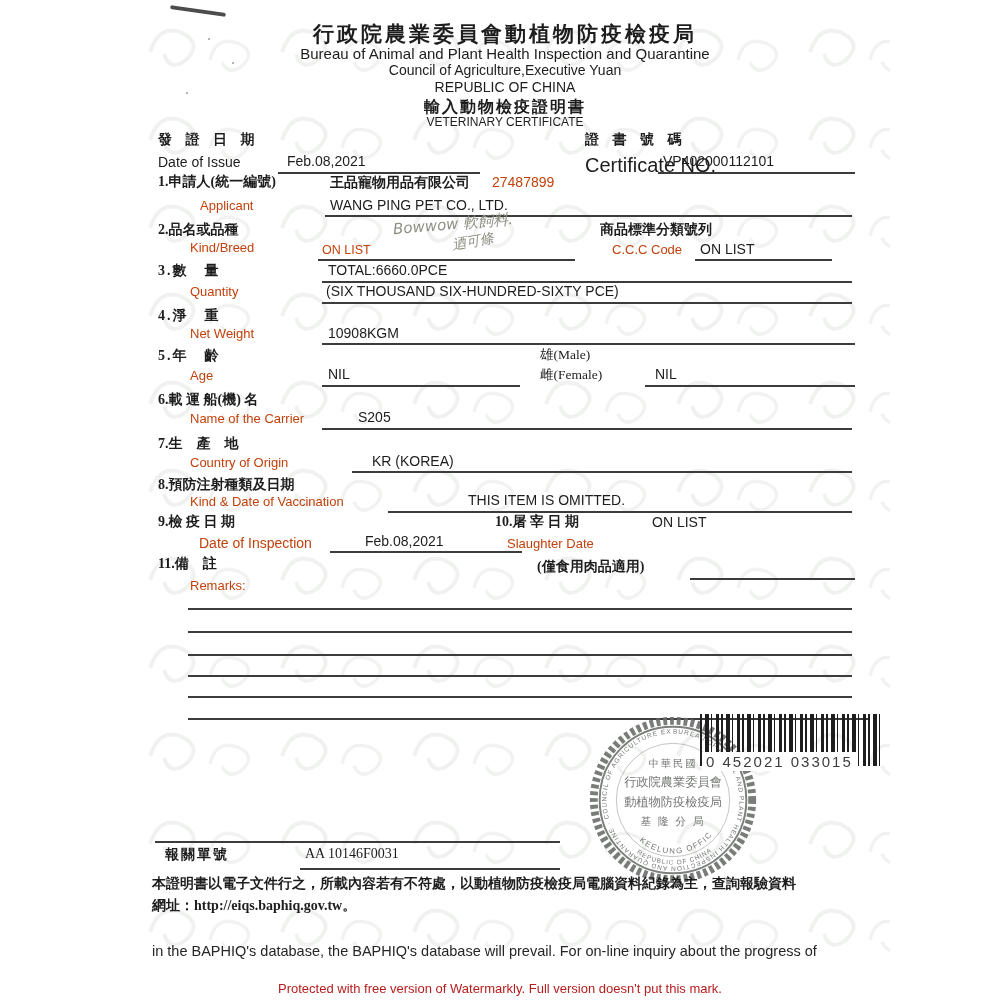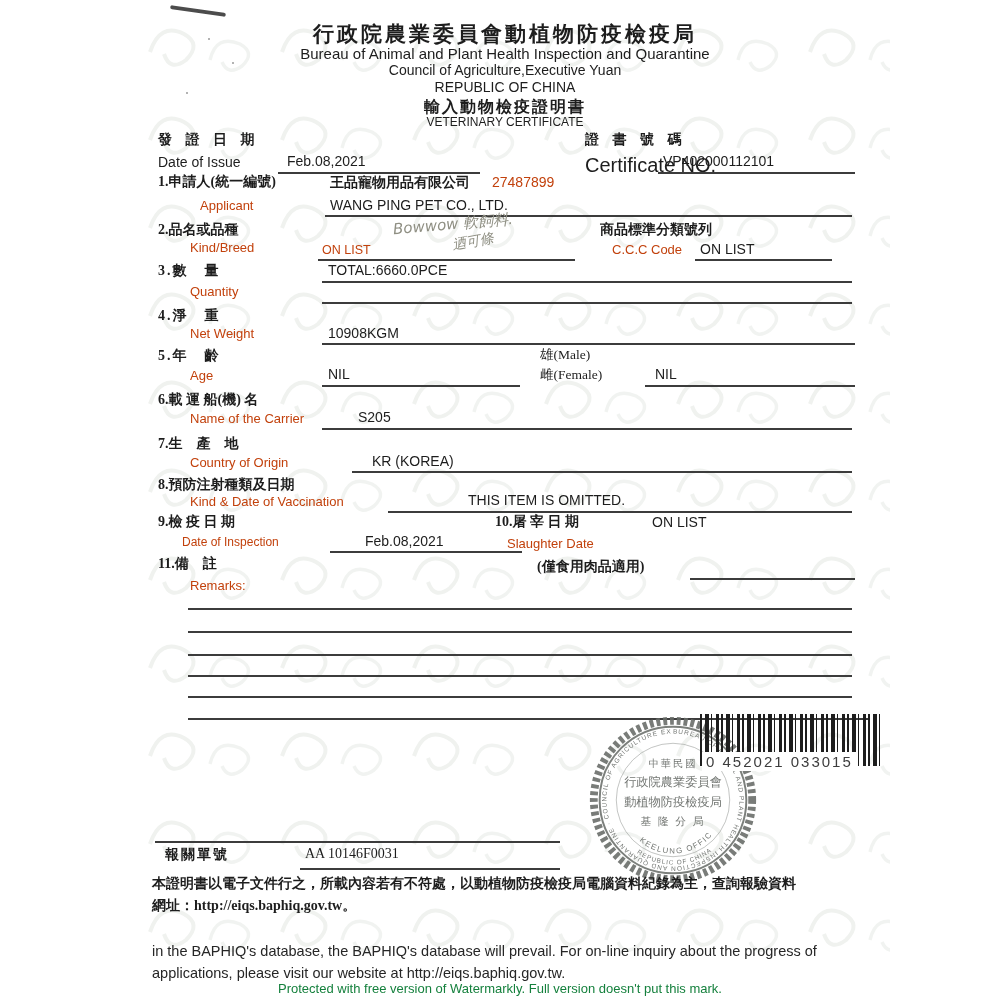--- a/index.html
+++ b/index.html
@@ -77,20 +77,21 @@
   <div class="abs sans content" style="left:700px;top:241px;font-size:14px;">ON LIST</div>
   <div class="rule" style="left:318px;top:259px;width:257px;"></div>
   <div class="rule" style="left:695px;top:259px;width:137px;"></div>
   <div class="abs hw content" style="left:393px;top:215px;font-size:15px;transform:rotate(-5deg);">Bowwow 軟飼料.</div>
   <div class="abs hw content" style="left:452px;top:233px;font-size:14px;transform:rotate(-10deg);">迺可條</div>
 
   <div class="abs zh content" style="left:158px;top:262px;font-size:14px;letter-spacing:2px;">3.數　量</div>
   <div class="abs sans content" style="left:328px;top:262px;font-size:14px;">TOTAL:6660.0PCE</div>
   <div class="rule" style="left:322px;top:281px;width:530px;"></div>
   <div class="abs mono content" style="left:190px;top:284px;font-size:13px;">Quantity</div>
+  <div class="abs sans content" style="left:326px;top:283px;font-size:14px;">(SIX THOUSAND SIX-HUNDRED-SIXTY PCE)</div>
   <div class="rule" style="left:322px;top:302px;width:530px;"></div>
 
   <div class="abs zh content" style="left:158px;top:307px;font-size:14px;letter-spacing:2px;">4.淨　重</div>
   <div class="abs mono content" style="left:190px;top:326px;font-size:13px;">Net Weight</div>
   <div class="abs sans content" style="left:328px;top:325px;font-size:14px;">10908KGM</div>
   <div class="rule" style="left:322px;top:343px;width:533px;"></div>
 
   <div class="abs zh content" style="left:158px;top:347px;font-size:14px;letter-spacing:2px;">5.年　齡</div>
   <div class="abs zh content" style="left:540px;top:346px;font-size:13.5px;font-weight:400;">雄(Male)</div>
   <div class="abs mono content" style="left:190px;top:368px;font-size:13px;">Age</div>
@@ -111,21 +112,21 @@
   <div class="rule" style="left:352px;top:471px;width:500px;"></div>
 
   <div class="abs zh content" style="left:158px;top:476px;font-size:14px;">8.預防注射種類及日期</div>
   <div class="abs mono content" style="left:190px;top:494px;font-size:13px;">Kind &amp; Date of Vaccination</div>
   <div class="abs sans content" style="left:468px;top:492px;font-size:14px;">THIS ITEM IS OMITTED.</div>
   <div class="rule" style="left:388px;top:511px;width:464px;"></div>
 
   <div class="abs zh content" style="left:158px;top:513px;font-size:14px;">9.檢 疫 日 期</div>
   <div class="abs zh content" style="left:495px;top:513px;font-size:14px;">10.屠 宰 日 期</div>
   <div class="abs sans content" style="left:652px;top:514px;font-size:14px;">ON LIST</div>
-  <div class="abs mono content" style="left:182px;top:535px;font-size:12px;">Date of Inspection</div>
+  <div class="abs mono content" style="left:199px;top:535px;font-size:14px;">Date of Inspection</div>
   <div class="abs sans content" style="left:365px;top:533px;font-size:14px;">Feb.08,2021</div>
   <div class="abs mono content" style="left:507px;top:536px;font-size:13px;">Slaughter Date</div>
   <div class="rule" style="left:330px;top:551px;width:192px;"></div>
 
   <div class="abs zh content" style="left:158px;top:555px;font-size:14px;">11.備　註</div>
   <div class="abs zh content" style="left:537px;top:558px;font-size:14px;">(僅食用肉品適用)</div>
   <div class="rule" style="left:690px;top:578px;width:165px;"></div>
   <div class="abs mono content" style="left:190px;top:578px;font-size:13px;">Remarks:</div>
 
   <div class="rule" style="left:188px;top:608px;width:664px;"></div>
@@ -163,17 +164,16 @@
   <div id="barcode-number" class="sans">0 452021 033015</div>
 
   <div class="rule" style="left:155px;top:841px;width:405px;"></div>
   <div class="abs zh content" style="left:165px;top:846px;font-size:14px;letter-spacing:2px;">報關單號</div>
   <div class="abs sans content" style="left:305px;top:846px;font-size:14px;font-family:Liberation Serif, serif;">AA 10146F0031</div>
   <div class="rule" style="left:300px;top:868px;width:260px;"></div>
 
   <div class="abs zh content" style="left:152px;top:875px;width:712px;font-size:14px;">本證明書以電子文件行之，所載內容若有不符處，以動植物防疫檢疫局電腦資料紀錄為主，查詢報驗資料</div>
   <div class="abs zh content" style="left:152px;top:897px;width:712px;font-size:14px;">網址：http://eiqs.baphiq.gov.tw。</div>
   <div class="abs sans content" style="left:152px;top:943px;width:720px;font-size:14.5px;color:#262626;">in the BAPHIQ's database, the BAPHIQ's database will prevail. For on-line inquiry about the progress of</div>
-  <div class="abs sans content" style="left:152px;top:965px;width:720px;font-size:14.5px;color:#262626;">applications, please visit our website at http://eiqs.baphiq.gov.tw.</div>
 
-  <div class="abs sans center content" style="left:0px;top:981px;width:1000px;font-size:13px;color:#15803d;text-shadow:0 0 1px #ffffff;">Protected with free version of Watermarkly. Full version doesn't put this mark.</div>
+  <div class="abs sans center content" style="left:0px;top:981px;width:1000px;font-size:13px;color:#b91c1c;text-shadow:0 0 1px #ffffff;">Protected with free version of Watermarkly. Full version doesn't put this mark.</div>
 
 </div>
 
 </body></html>

